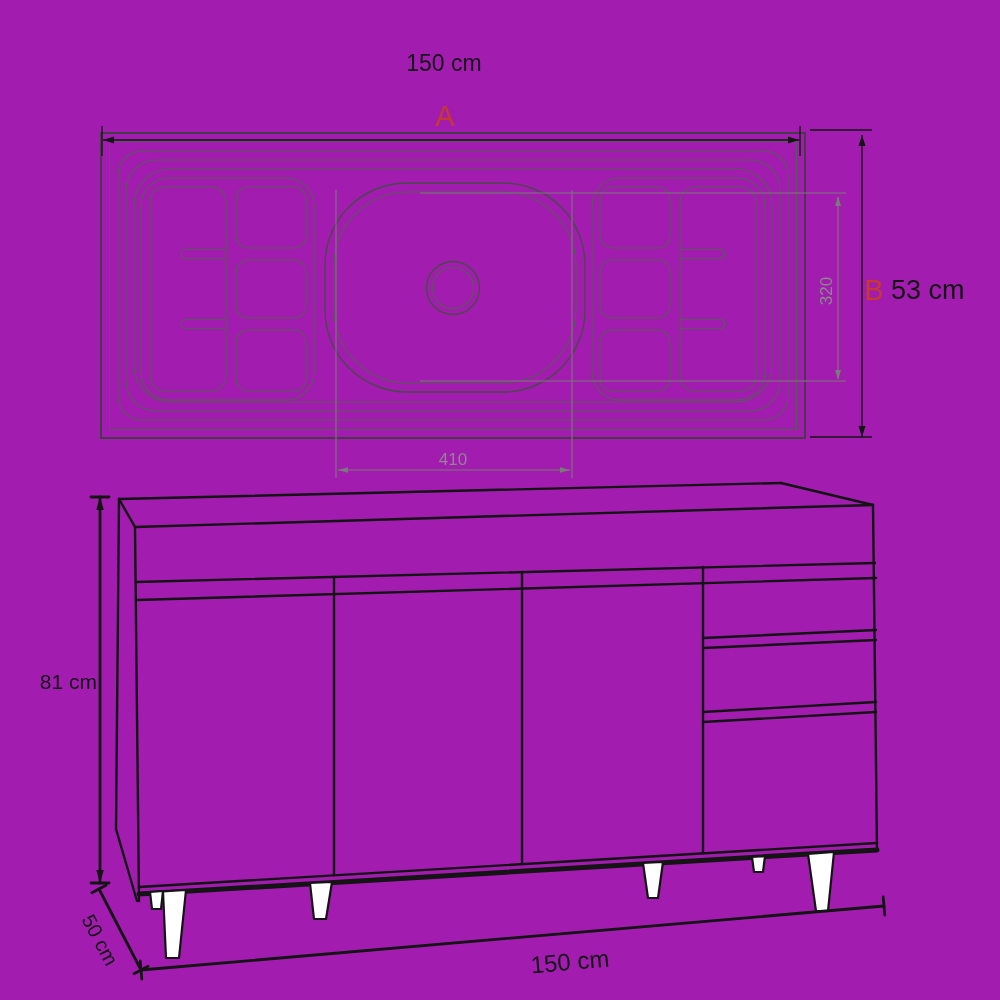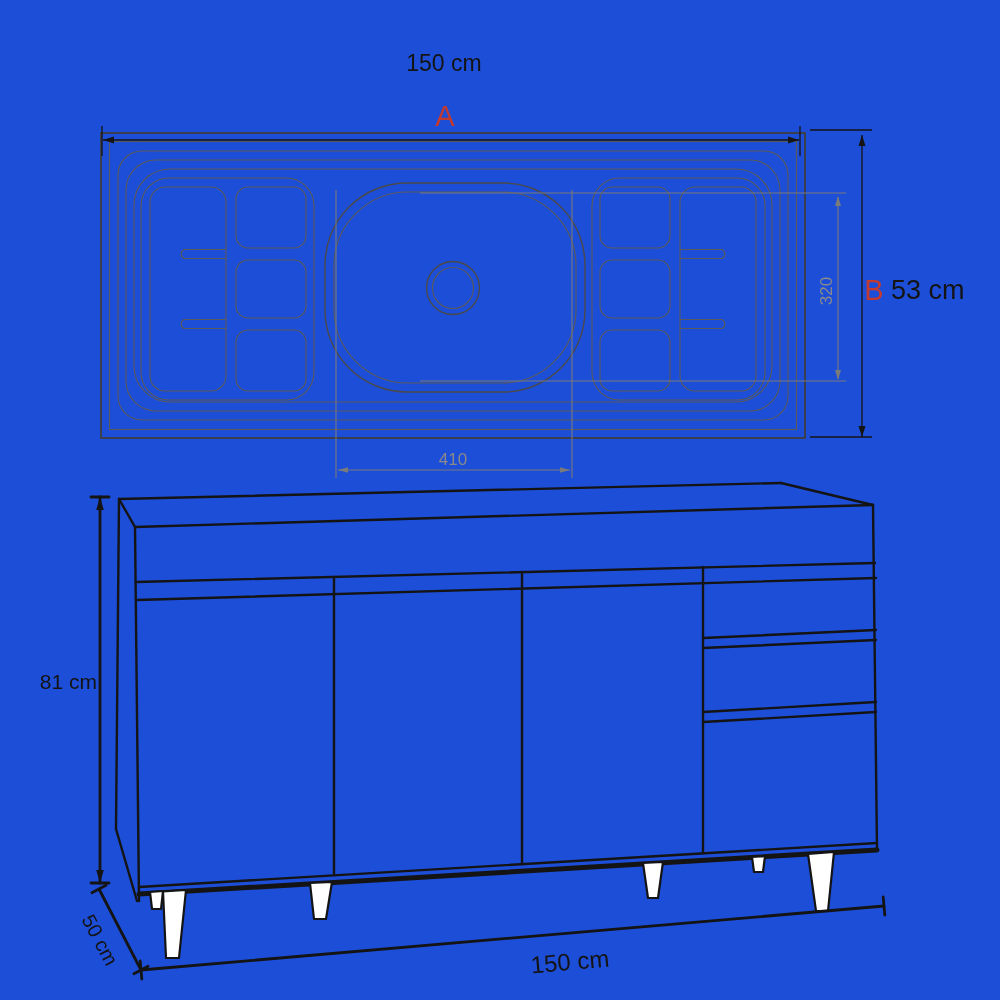--- a/index.html
+++ b/index.html
@@ -1,17 +1,17 @@
 <!DOCTYPE html>
 <html><head>
 <meta charset="utf-8">
 <style>
   html,body{margin:0;padding:0;background:#ffffff;}
   body{font-family:"Liberation Sans", sans-serif;}
-  .stage{position:relative;width:1000px;height:1000px;background:#1d4ed8;overflow:hidden;}
+  .stage{position:relative;width:1000px;height:1000px;background:#a21caf;overflow:hidden;}
   svg text{font-family:"Liberation Sans", sans-serif;}
   .lbl-black{fill:#141414;}
   .lbl-red{fill:#c43a2f;}
   .lbl-gray{fill:#8a8a8a;}
 </style>
 </head>
 <body>
 
 <div class="stage">
 <svg width="1000" height="1000" viewBox="0 0 1000 1000">

